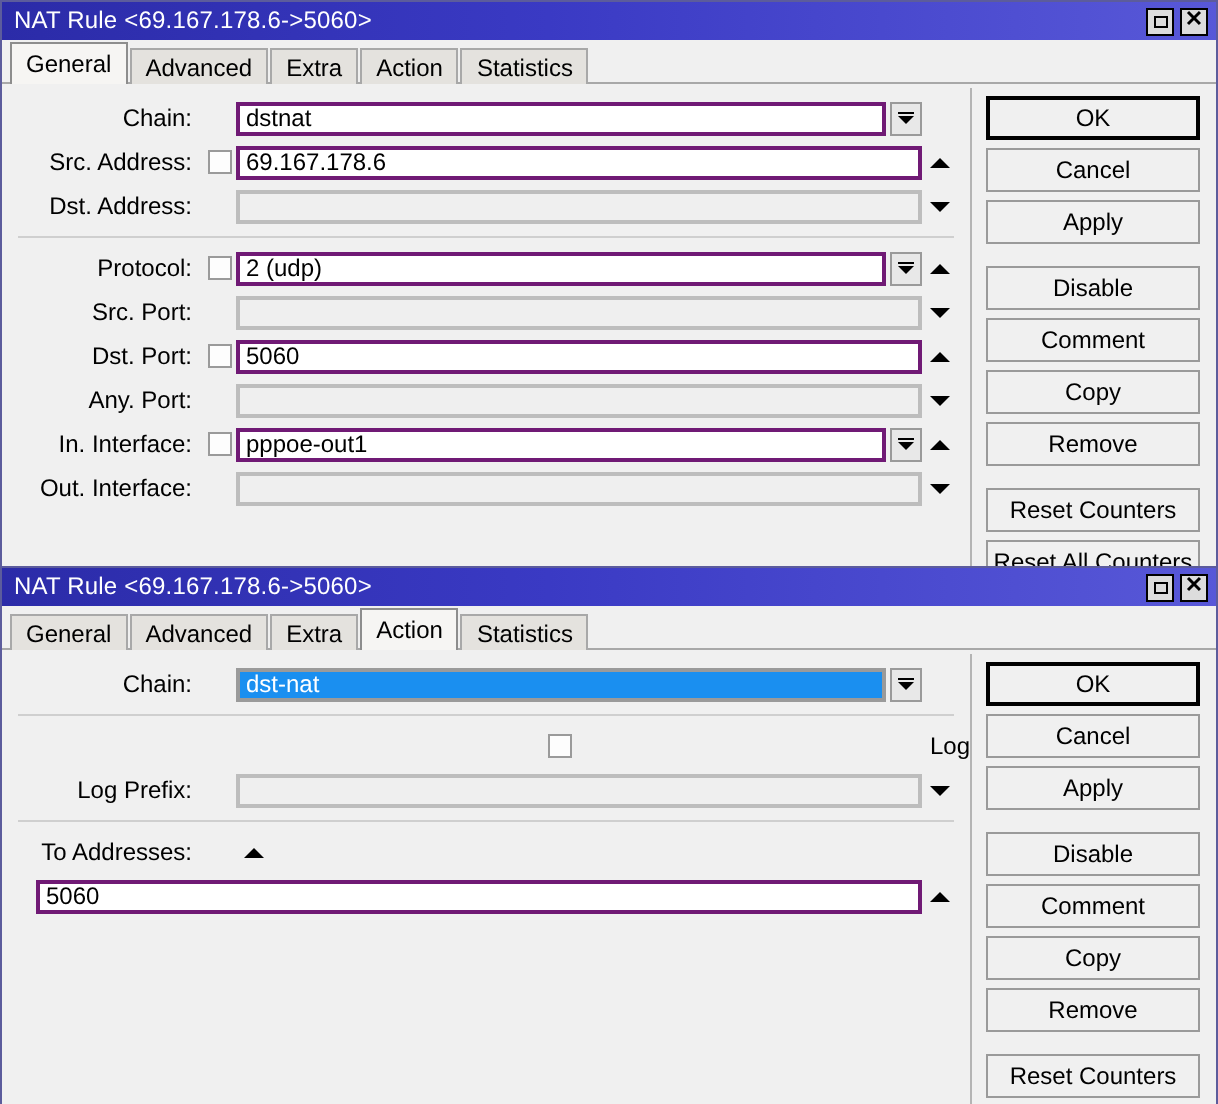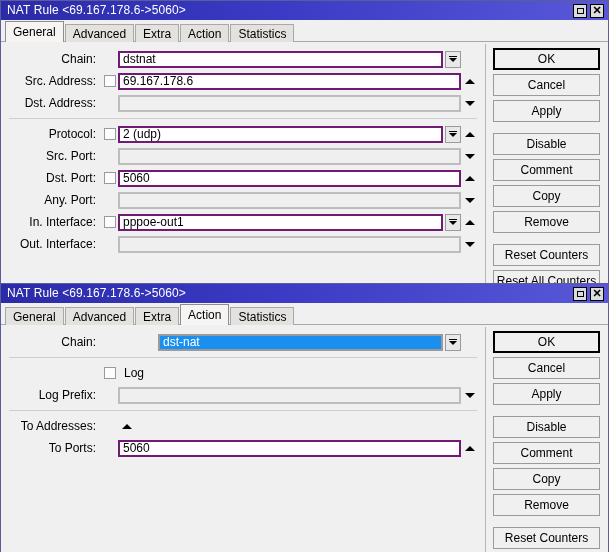--- a/index.html
+++ b/index.html
@@ -171,21 +171,20 @@
   .field.disabled {
     background: #efefef;
     border-color: #bdbdbd;
     color: #8a8a8a;
   }
   .field.selected {
     background: #1a8ff0;
     border-color: #9a9a9a;
     color: #ffffff;
     padding: 0;
-    margin-left: 40px;
   }
   .field.selected .seltext {
     background: #1a8ff0;
     color: #ffffff;
     padding: 0 3px;
     width: 100%;
     display: block;
   }
   
   .ddbtn {
@@ -236,20 +235,21 @@
     height: 1px;
     background: #cfcfcf;
     margin: 4px 8px 4px 8px;
   }
 
   
   .cbrow {
     display: flex;
     align-items: center;
     height: 22px;
+    justify-content: space-between;
   }
   .cbrow .pad { width: 100px; flex: none; }
   .cbrow .cbcell { width: 17px; }
   .cbrow .cblabel {
     font-size: 12px;
     color: #000;
     padding-left: 6px;
   }
 
   
@@ -459,21 +459,20 @@
           </div>
           <div class="hsep"></div>
           <div class="row">
             <div class="rowlabel">To Addresses:</div>
             <div class="cbcell"></div>
             <span class="arrowbtn">
               <span class="up"></span>
             </span>
           </div>
           <div class="row">
-            <div class="rowlabel">To Ports:</div>
             <div class="cbcell"></div>
             <div class="field">5060</div>
             <span class="arrowbtn">
               <span class="up"></span>
             </span>
           </div>
         </div>
       <div class="divider-v"></div>
       <div class="btnpane" id="btns1">
           <div class="btn primary">OK</div>

